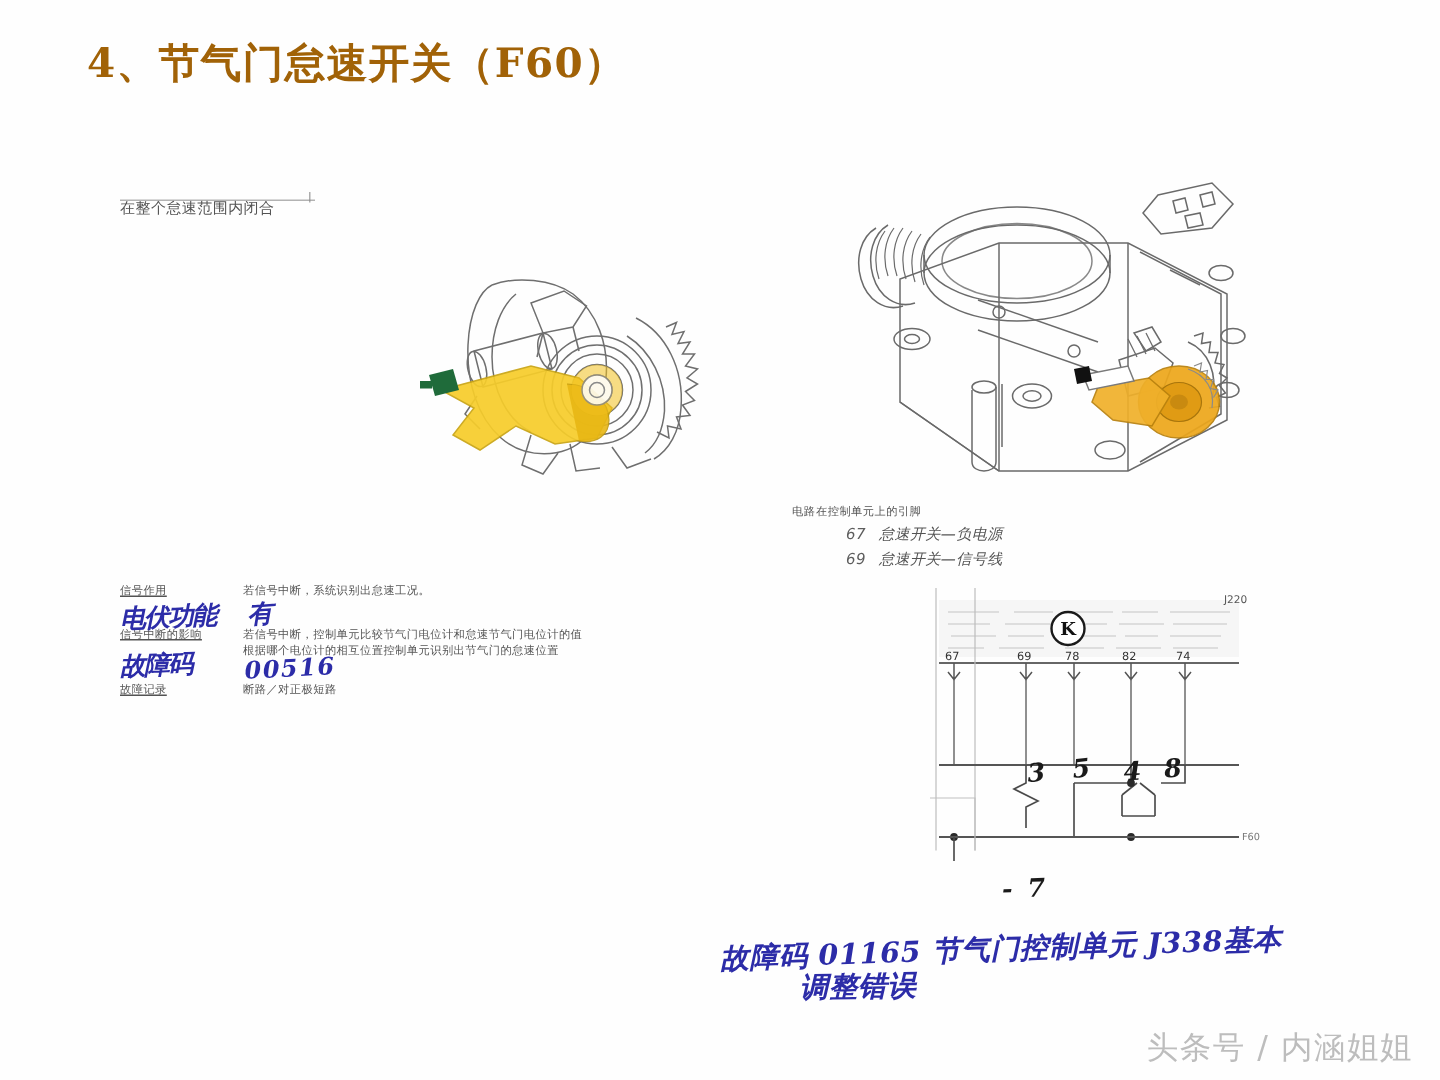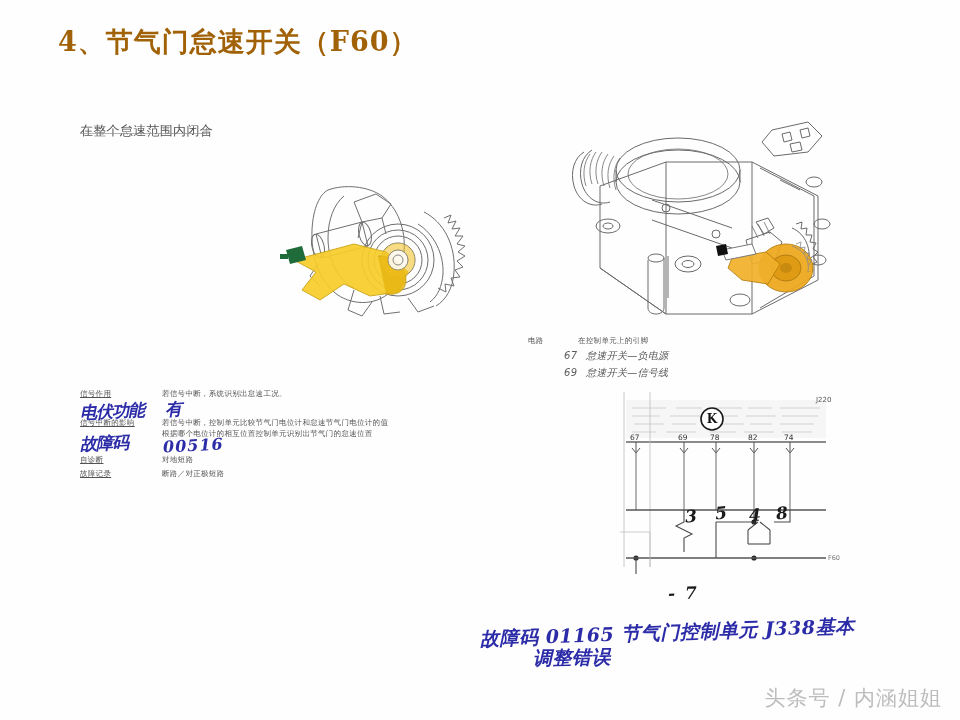--- a/index.html
+++ b/index.html
@@ -28,42 +28,42 @@
   }
   
   .scan{
     color:#2e2e2e;
     font-family:"DejaVu Sans","Liberation Sans",sans-serif;
     opacity:.82;
     white-space:nowrap;
     letter-spacing:.3px;
   }
   .caption-left{
-    position:absolute;left:80px;top:122px;
-    font-size:13px;
+    position:absolute;left:80px;top:132px;
+    font-size:10px;
   }
   .caption-left-rule{
     position:absolute;left:80px;top:133px;width:130px;height:1px;
     background:#8a8a8a;opacity:.65;
   }
   .caption-tick{
     position:absolute;left:206px;top:128px;width:1px;height:7px;background:#8a8a8a;opacity:.7;
   }
   
   .draw-left{
     position:absolute;left:258px;top:160px;width:220px;height:165px;
   }
   .draw-right{
     position:absolute;left:556px;top:108px;width:310px;height:230px;
   }
   .draw-left svg,.draw-right svg{display:block;width:100%;height:100%;}
   
   .pin-block{position:absolute;left:528px;top:336px;}
   .pin-head{font-size:7.5px;margin-bottom:3px;}
-  .pin-head .pin-head-key{display:inline-block;width:50px;}
+  .pin-head .pin-head-key{display:inline-block;width:16px;}
   .pin-row{font-size:10px;margin-bottom:2.5px;padding-left:36px;font-style:italic;}
   .pin-row .pin-no{display:inline-block;width:22px;color:#3a3a3a;}
   
   .info-table{position:absolute;left:80px;top:388px;}
   .info-row{display:flex;margin-bottom:3px;}
   .info-label{width:82px;font-size:7.5px;line-height:11px;text-decoration:underline;}
   .info-val{font-size:7.5px;line-height:11px;}
   .info-val .l2{display:block;}
   .spacer-row{height:15px;}
   .spacer-row2{height:12px;}
@@ -261,24 +261,20 @@
     <div class="spacer-row"></div>
     <div class="info-row">
       <div class="info-label scan">信号中断的影响</div>
       <div class="info-val scan">
         <span class="l2">若信号中断，控制单元比较节气门电位计和怠速节气门电位计的值</span>
         <span class="l2">根据哪个电位计的相互位置控制单元识别出节气门的怠速位置</span>
       </div>
     </div>
     <div class="spacer-row2"></div>
     <div class="info-row">
-      <div class="info-label scan">自诊断</div>
-      <div class="info-val scan">对地短路</div>
-    </div>
-    <div class="info-row">
       <div class="info-label scan">故障记录</div>
       <div class="info-val scan">断路／对正极短路</div>
     </div>
   </div>
 
   <div class="hand hand-fn">电伏功能</div>
   <div class="hand hand-fn2">有</div>
   <div class="hand hand-code">故障码</div>
   <div class="hand hand-num">00516</div>
   <div class="hand hand-bottom1">故障码 01165  节气门控制单元 J338基本</div>

